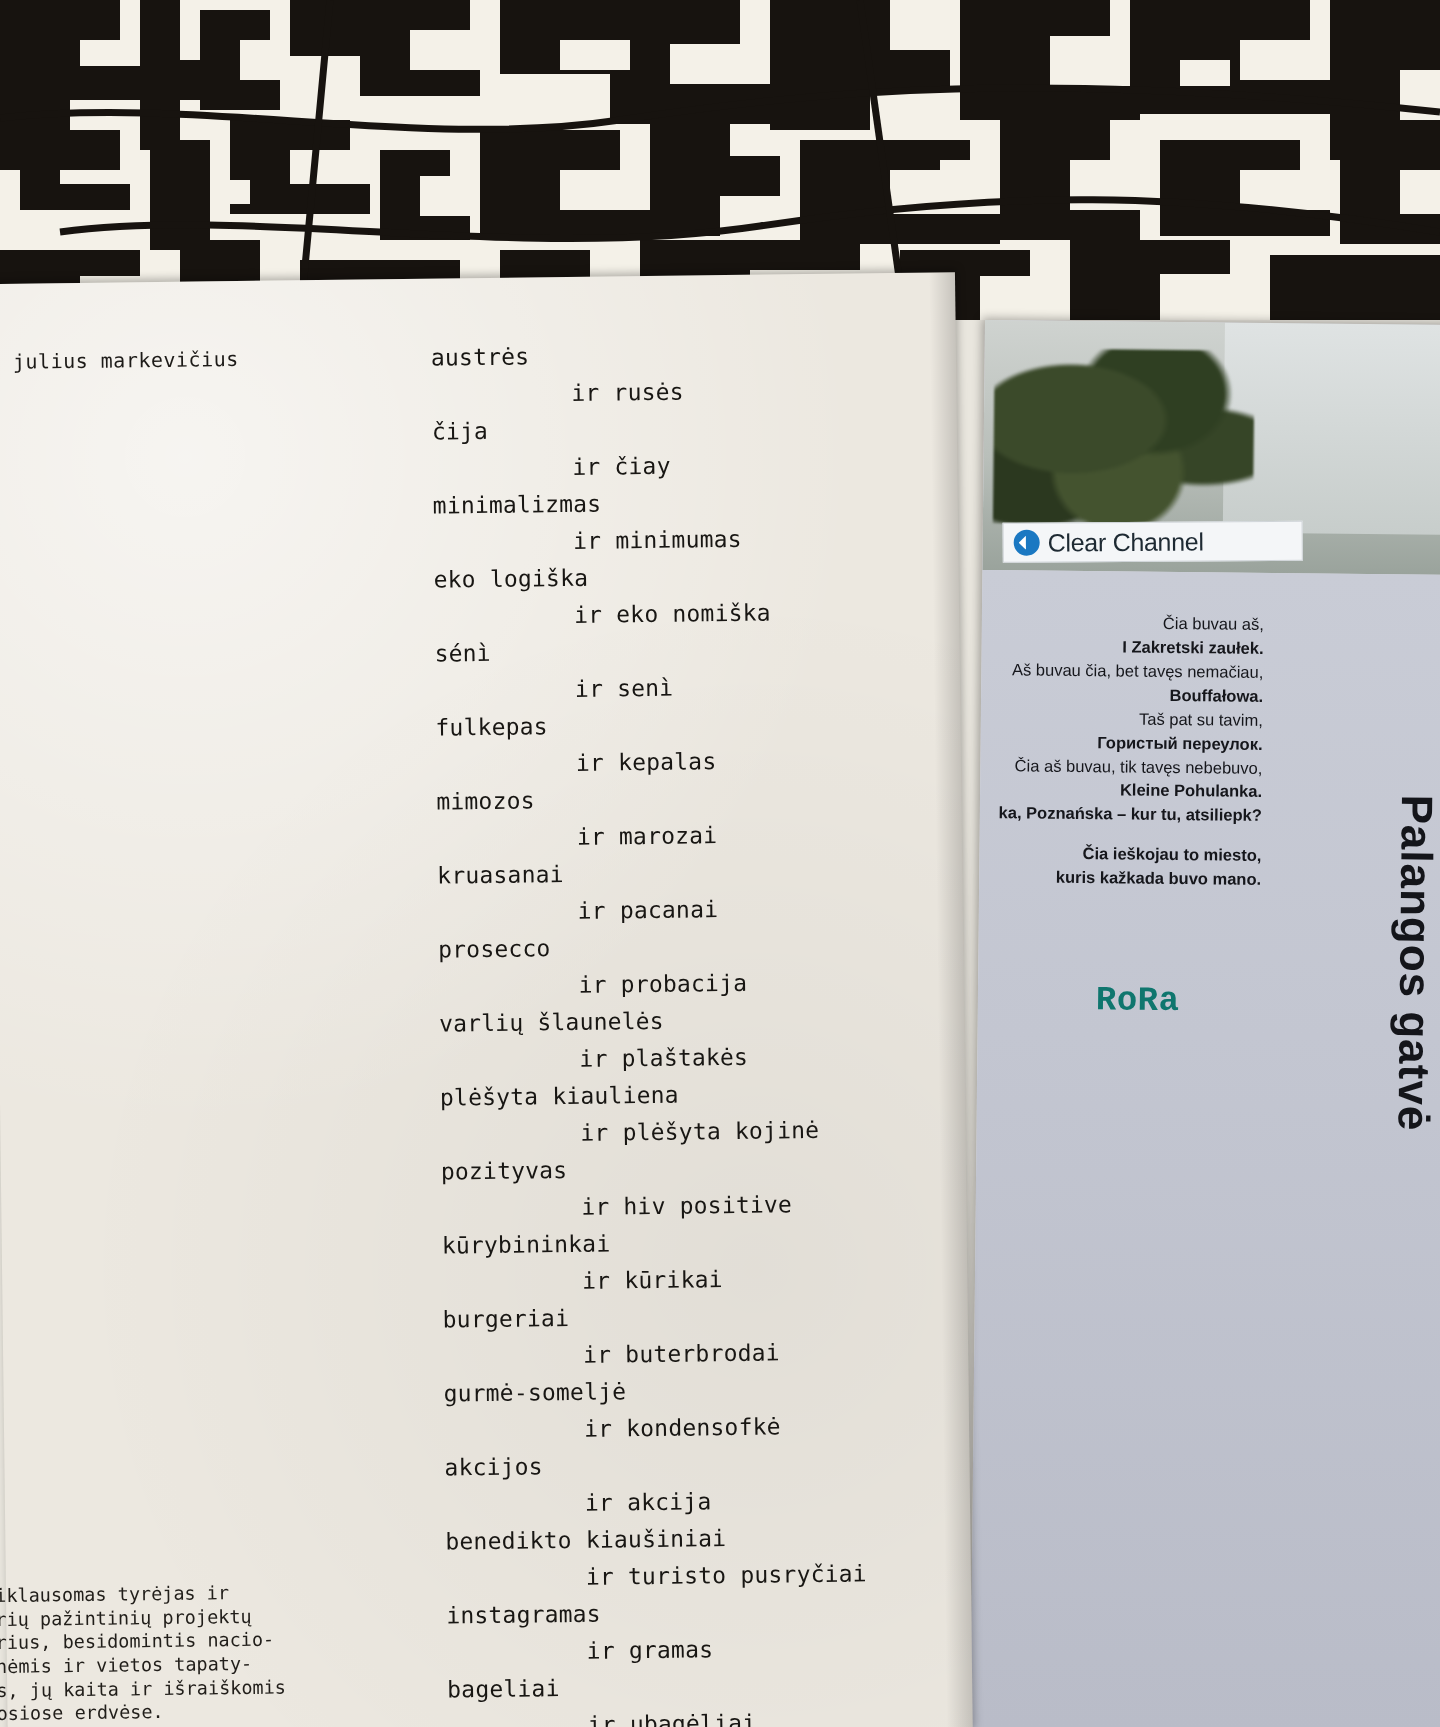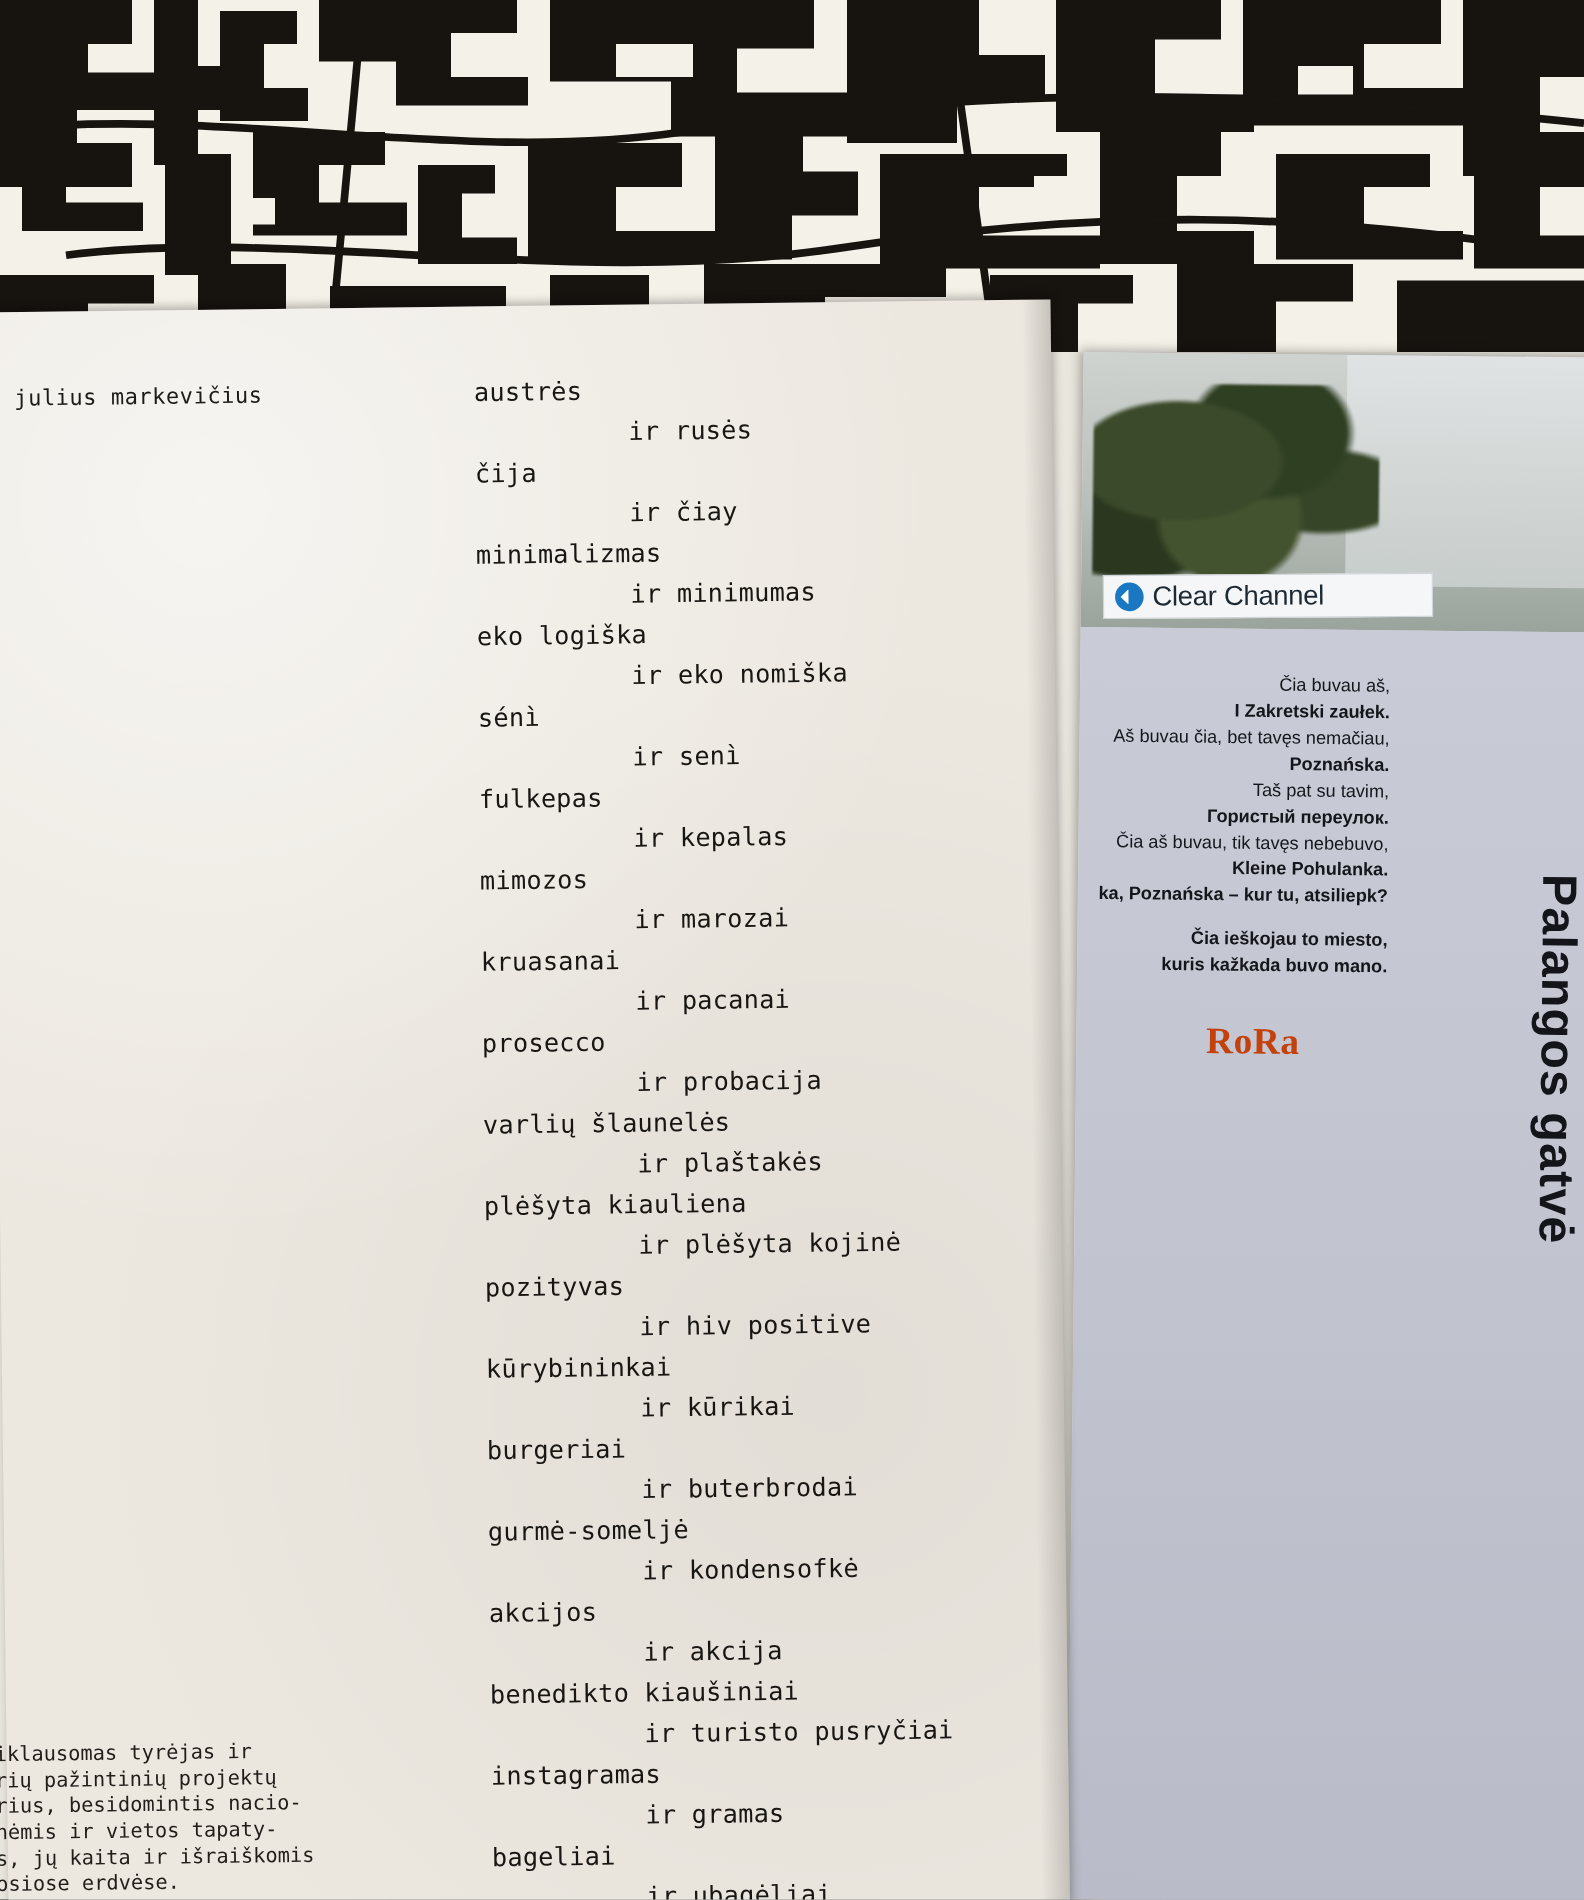--- a/index.html
+++ b/index.html
@@ -192,25 +192,25 @@
     font-family: "Liberation Sans", sans-serif;
     font-weight: bold;
     font-size: 44px;
     color: #14151a;
     writing-mode: vertical-rl;
     letter-spacing: 1px;
   }
   #flyer .rora {
     position: absolute;
     left: 118px;
-    top: 607px;
-    font-family: Liberation Serif, serif;
+    top: 660px;
+    font-family: Liberation Mono, monospace;
     font-weight: bold;
     font-size: 34px;
-    color: #c2410c;
+    color: #0f766e;
     letter-spacing: 0.5px;
   }
 </style>
 </head>
 <body>
 
 <div id="stage">
 
   <div id="map-bg">
     <svg width="1440" height="320" viewBox="0 0 1440 320">
@@ -269,21 +269,21 @@
     <div class="cc-bar">
       <div class="cc-logo"></div>
       <div class="cc-text">Clear Channel</div>
     </div>
     <div class="body"></div>
 
     <div class="verse">
       <span>Čia buvau aš,</span><br>
       <span class="b">I Zakretski zaułek.</span><br>
       <span>Aš buvau čia, bet tavęs nemačiau,</span><br>
-      <span class="b">Poznańska.</span><br>
+      <span class="b">Bouffałowa.</span><br>
       <span>Taš pat su tavim,</span><br>
       <span class="b">Гористый переулок.</span><br>
       <span>Čia aš buvau, tik tavęs nebebuvo,</span><br>
       <span class="b">Kleine Pohulanka.</span><br>
       <span class="b">ka, Poznańska – kur tu, atsiliepk?</span>
       <span class="gap"></span>
       <span class="b">Čia ieškojau to miesto,</span><br>
       <span class="b">kuris kažkada buvo mano.</span>
     </div>
 

